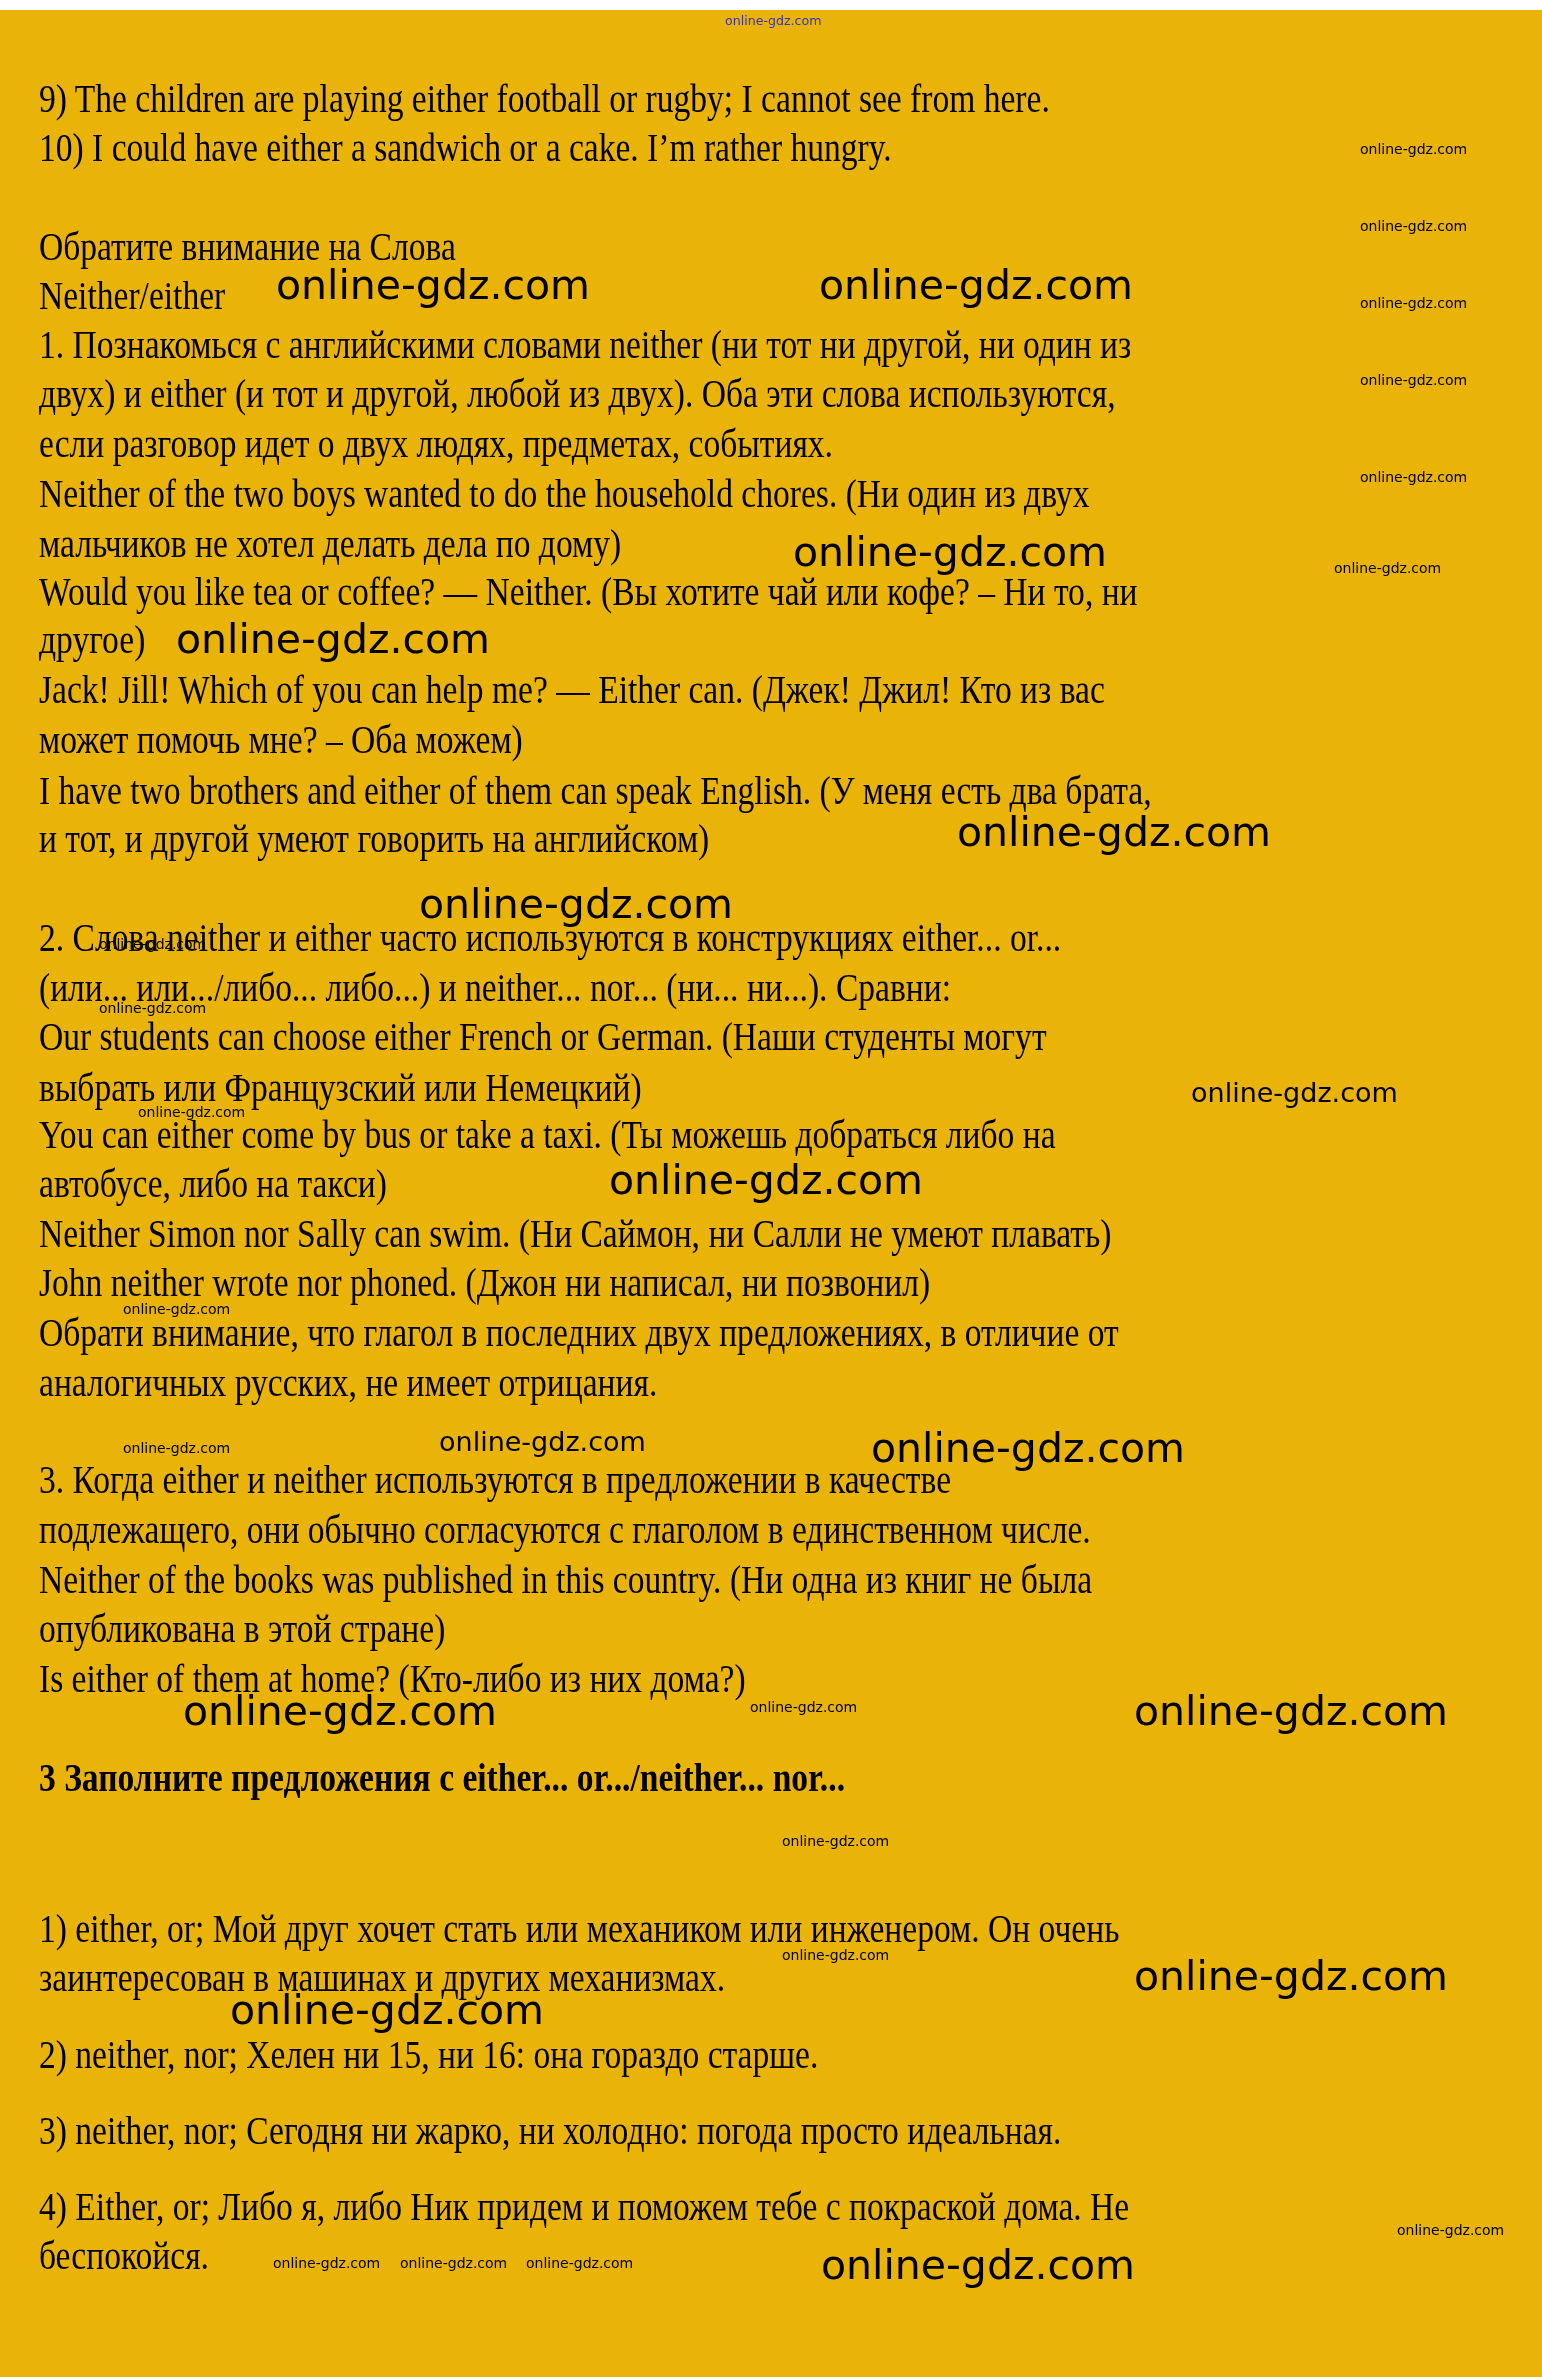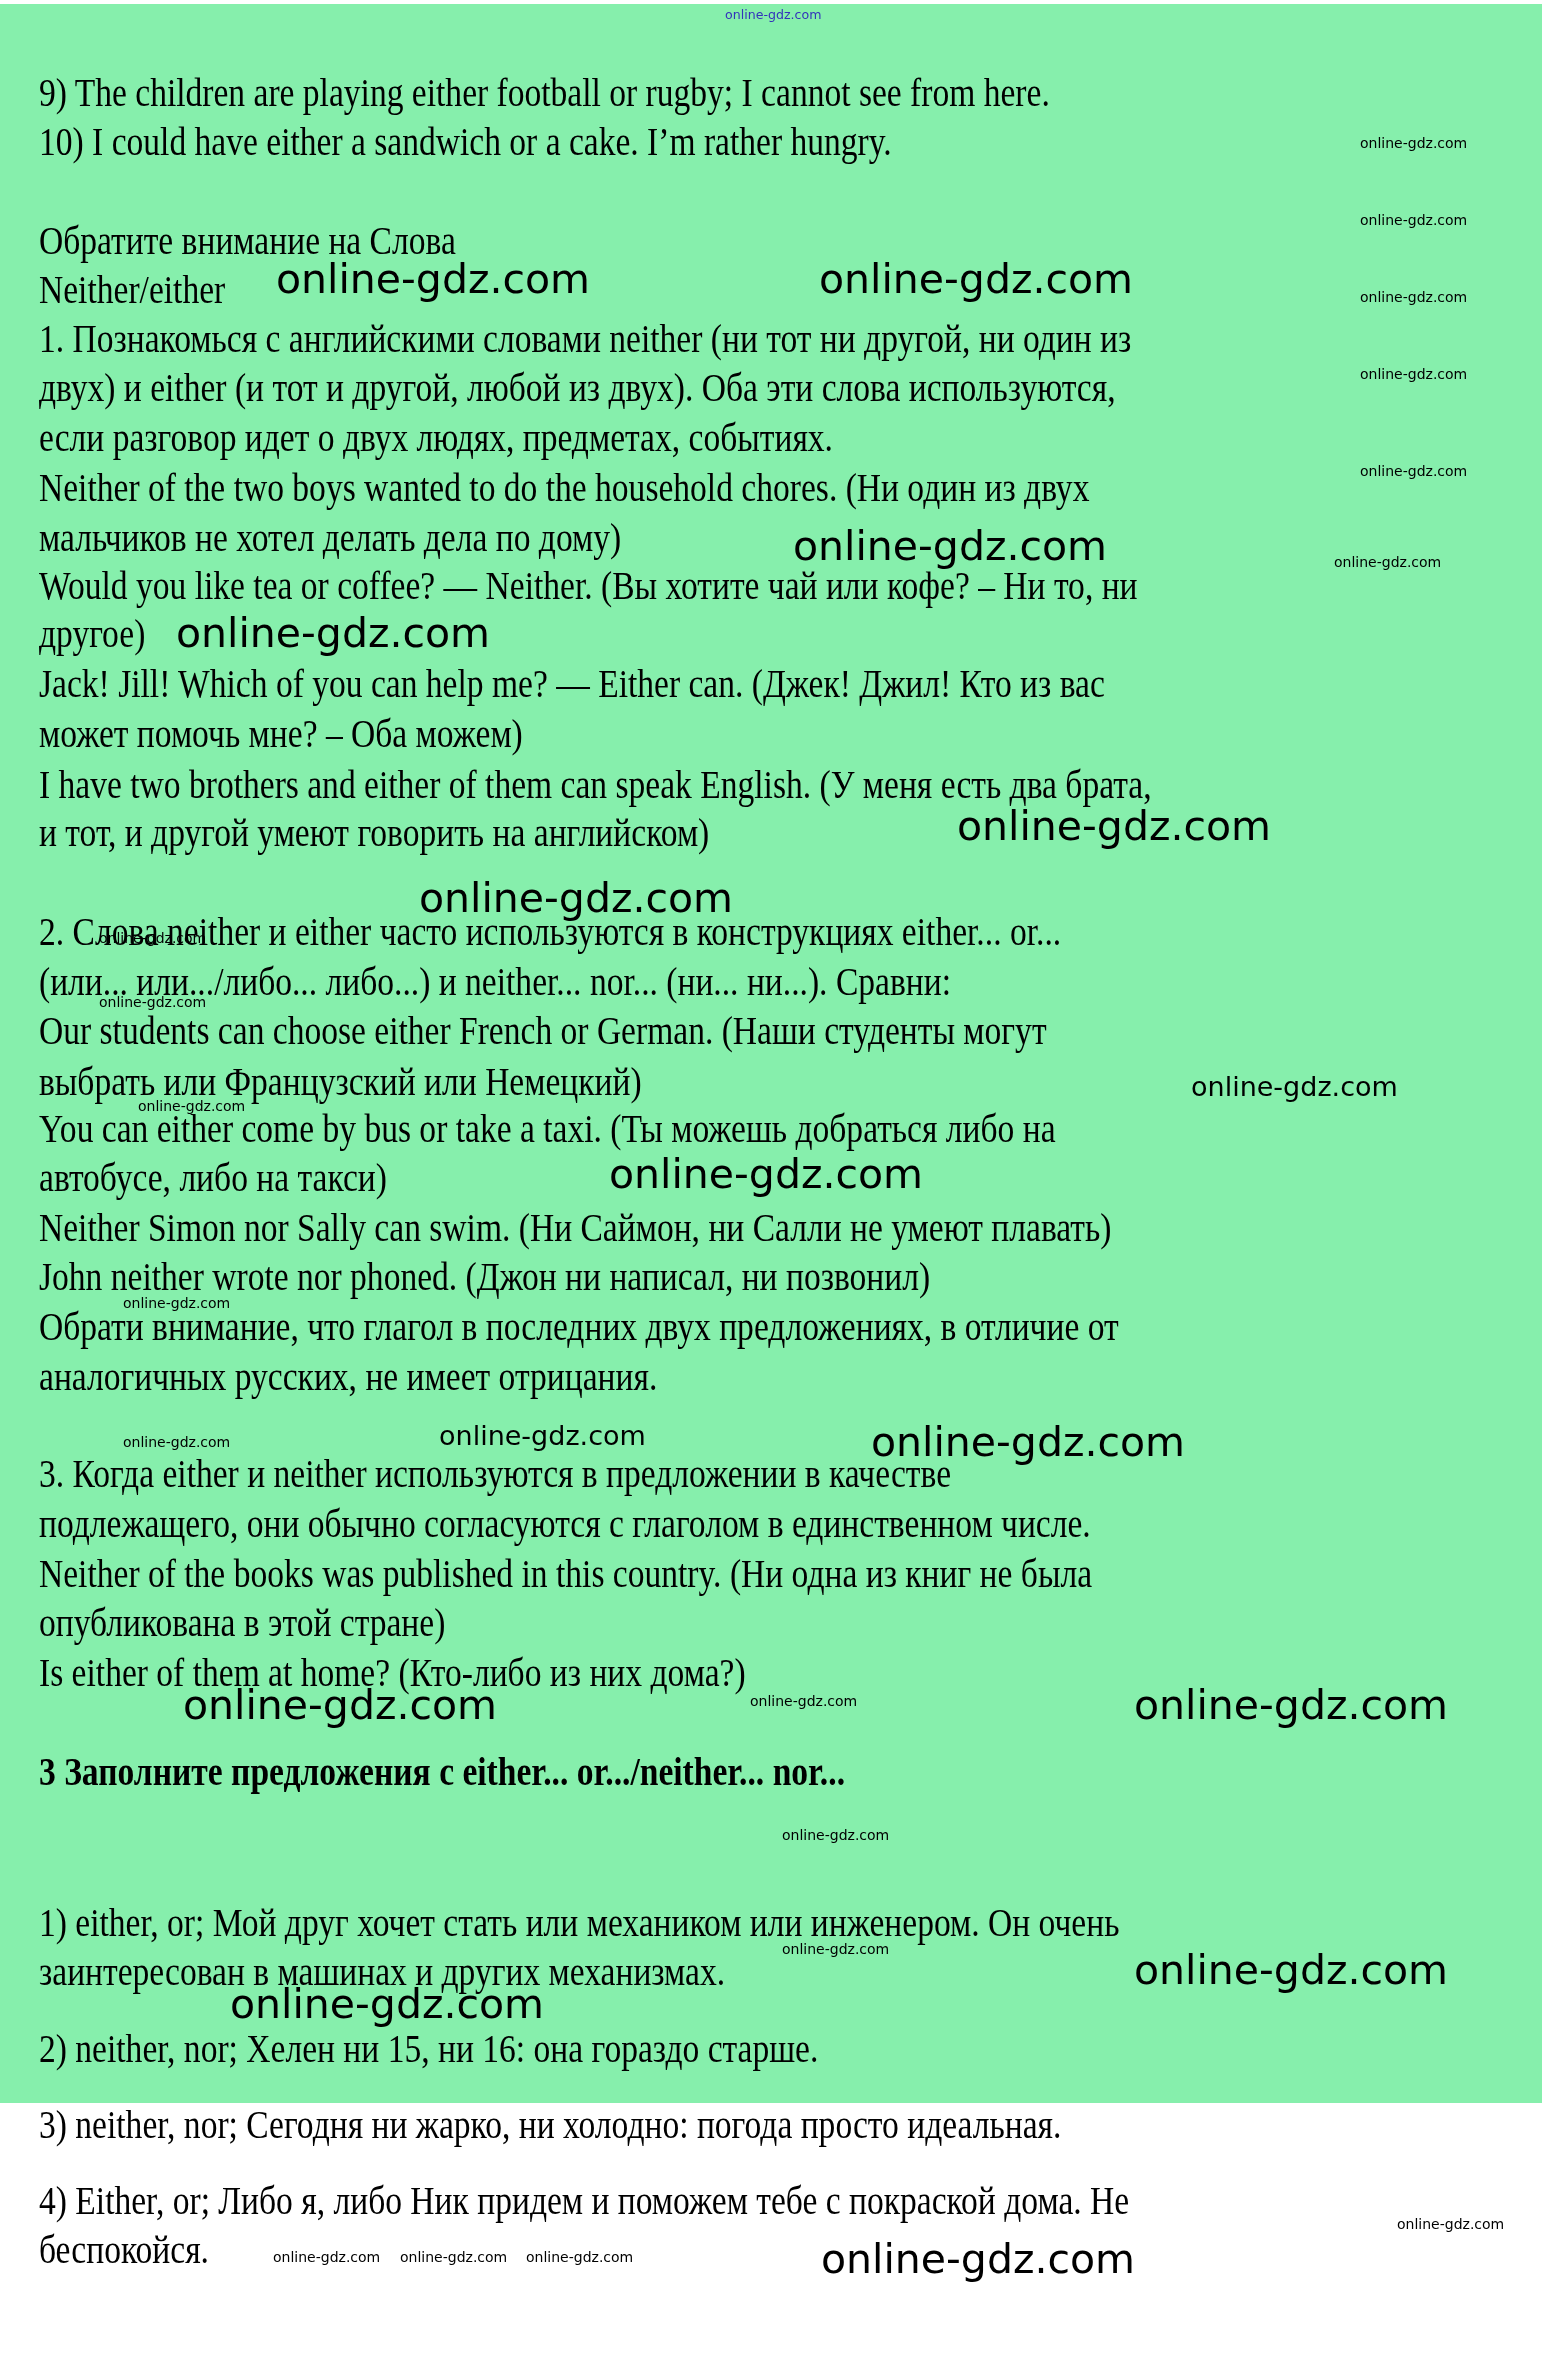--- a/index.html
+++ b/index.html
@@ -1,17 +1,17 @@
 <!DOCTYPE html>
 <html style="font-size:12px"><head>
 <meta charset="utf-8">
 <style>
   html, body { margin: 0; padding: 0; background: #ffffff; }
   body { width: 1543px; height: 2377px; position: relative; overflow: hidden; }
-  .page { position: absolute; left: 0; top: 4px; width: 1543px; height: 2099px; background: #86efac; }
+  .page { position: absolute; left: 0; top: 10px; width: 1543px; height: 2367px; background: #eab308; }
   .line {
     position: absolute; left: 39px;
     font-family: "Liberation Serif", "DejaVu Serif", serif;
     font-size: 39px; line-height: 49px; color: #000; white-space: nowrap;
     transform-origin: left center;
   }
   .line.bold { font-weight: bold; }
   .wm-small {
     position: absolute; font-family: "DejaVu Sans", "Liberation Sans", sans-serif;
     font-size: 14px; color: #000; white-space: nowrap; line-height: 16.3px;

